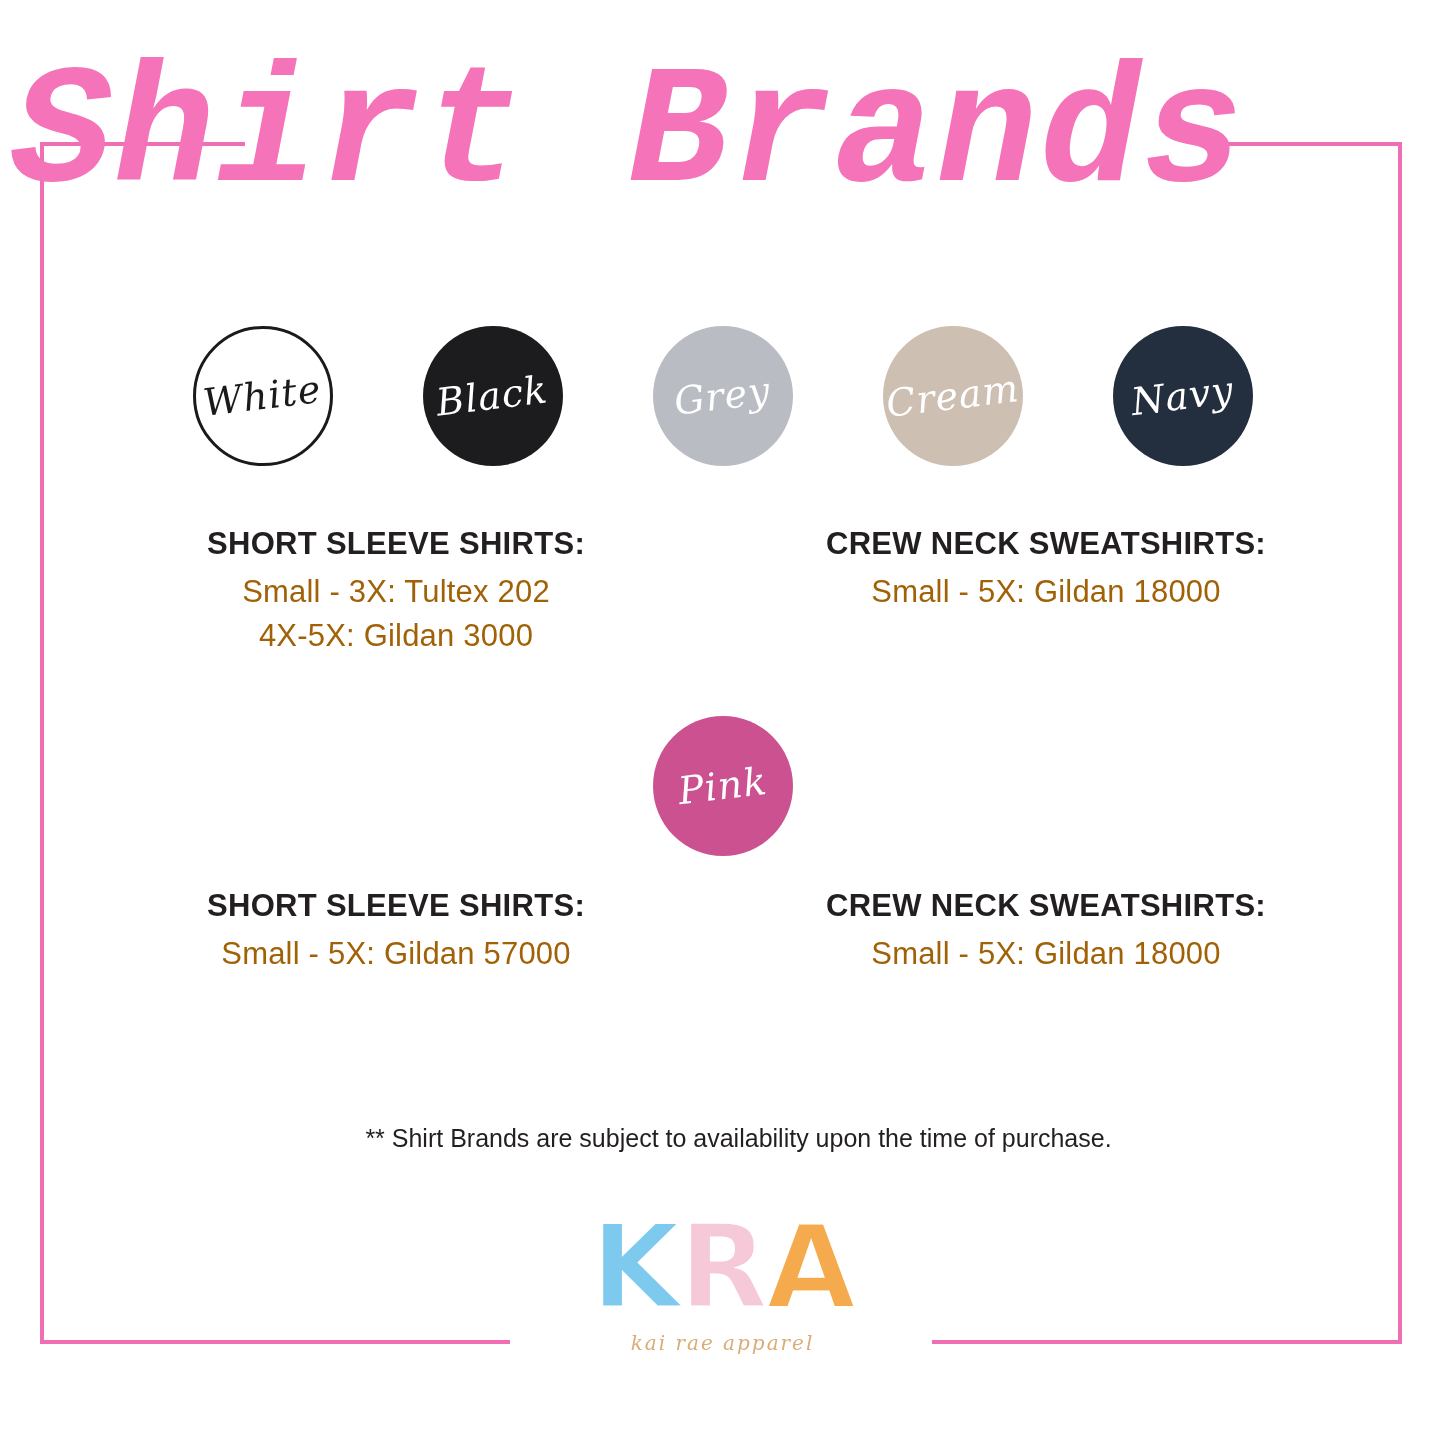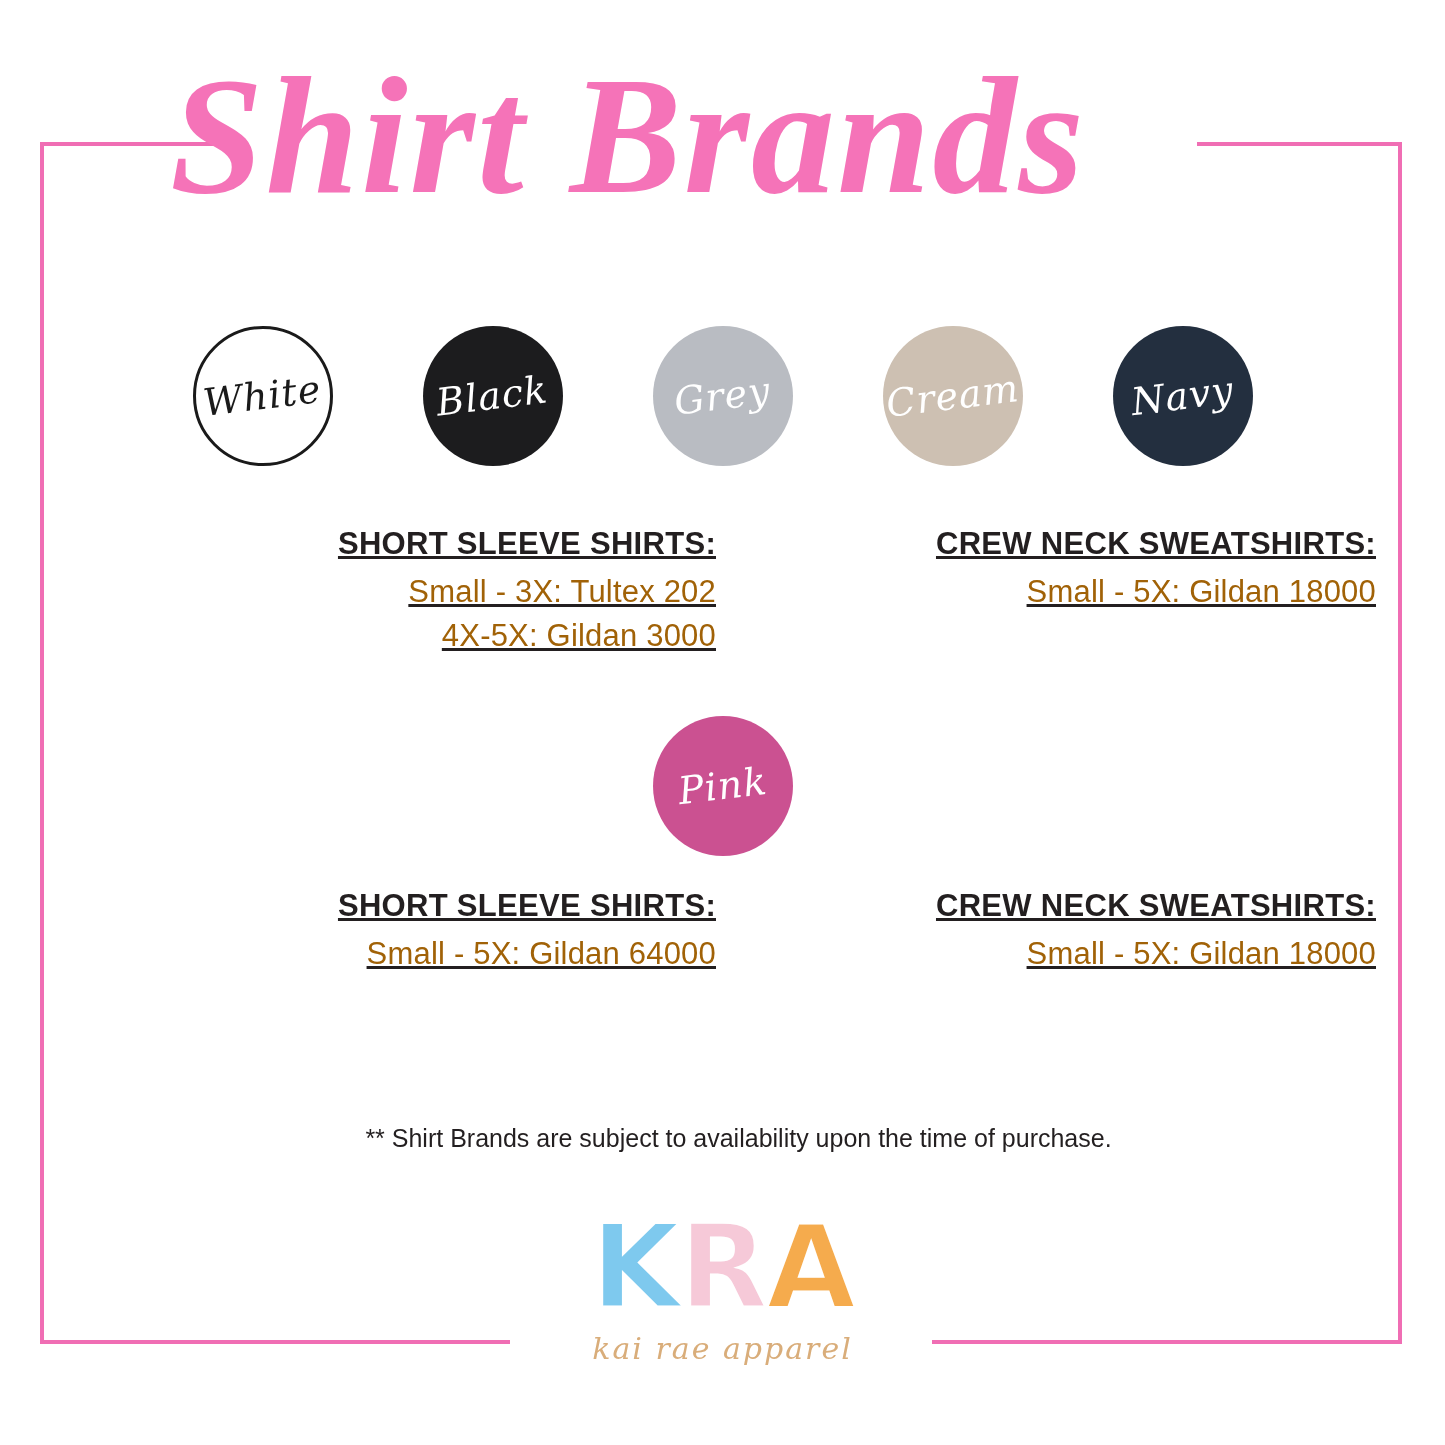--- a/index.html
+++ b/index.html
@@ -36,21 +36,21 @@
   .frame .bot-l  { left: 0;    bottom: 0; width: 470px; height: 4px; }
   .frame .bot-r  { right: 0;   bottom: 0; width: 470px; height: 4px; }
 
   
   .title {
     position: absolute;
     left: 0;
     top: 10px;
     width: 1256px;
     text-align: center;
-    font-family: Liberation Serif, serif;
+    font-family: Liberation Mono, monospace;
     font-style: italic;
     font-weight: 700;
     font-size: 168px;
     line-height: 250px;
     color: #f573b8;
     letter-spacing: 2px;
     white-space: nowrap;
   }
 
   
@@ -84,22 +84,21 @@
   .sw-white  { background:#ffffff; border:3px solid #1a1a1a; color:#1a1a1a; }
   .sw-black  { background:#1c1c1e; color:#ffffff; }
   .sw-grey   { background:#b9bcc2; color:#ffffff; }
   .sw-cream  { background:#cdc0b2; color:#ffffff; }
   .sw-navy   { background:#232f3f; color:#ffffff; }
   .sw-pink   { background:#cb5191; color:#ffffff; }
 
   
   .block {
     position: absolute;
-    text-align: right;
-    text-decoration: underline;
+    text-align: center;
   }
   .block h3 {
     margin: 0 0 12px 0;
     font-size: 31px;
     font-weight: 700;
     letter-spacing: .3px;
     color: #231f20;
   }
   .block p {
     margin: 0 0 8px 0;
@@ -143,21 +142,21 @@
     letter-spacing: -2px;
     display: inline-block;
   }
   .logo-letters .l-k { color:#7ec9ee; -webkit-text-stroke: 3px #ffffff; }
   .logo-letters .l-r { color:#f6c9d8; -webkit-text-stroke: 3px #ffffff; }
   .logo-letters .l-a { color:#f5ab4d; -webkit-text-stroke: 3px #ffffff; }
   .logo-sub {
     margin-top: 6px;
     font-family: "DejaVu Serif", serif;
     font-style: italic;
-    font-size: 30px;
+    font-size: 20px;
     color: #d9ad7a;
     letter-spacing: 2px;
   }
 </style>
 </head>
 <body>
 
 <div class="frame">
   <div class="edge left"></div>
   <div class="edge right"></div>
@@ -199,21 +198,21 @@
 </div>
 
 <div class="swatch-row row-mid">
   <div class="swatch sw-pink">
       <span>Pink</span>
     </div>
 </div>
 
 <div class="block blk-ss-2">
   <h3>SHORT SLEEVE SHIRTS:</h3>
-  <p>Small - 5X: Gildan 64000</p>
+  <p>Small - 5X: Gildan 57000</p>
 </div>
 
 <div class="block blk-cn-2">
   <h3>CREW NECK SWEATSHIRTS:</h3>
   <p>Small - 5X: Gildan 18000</p>
 </div>
 
 <div class="disclaimer">
   <div>** Shirt Brands are subject to availability upon the time of purchase.</div>
 </div>

